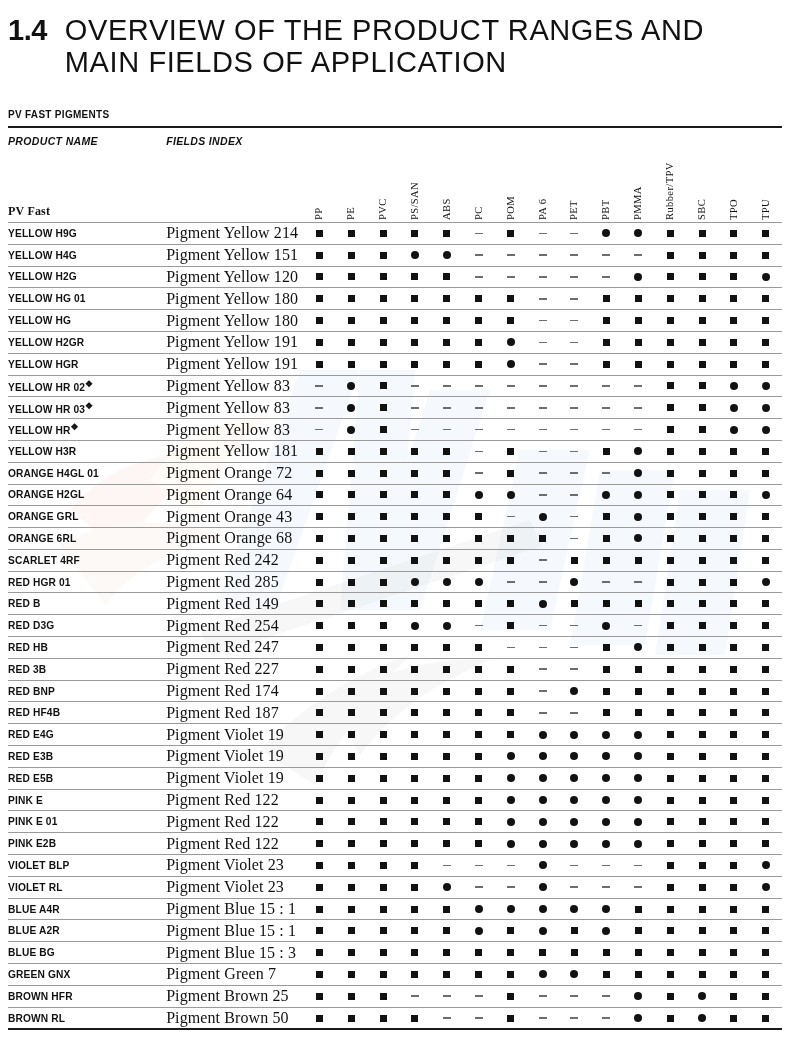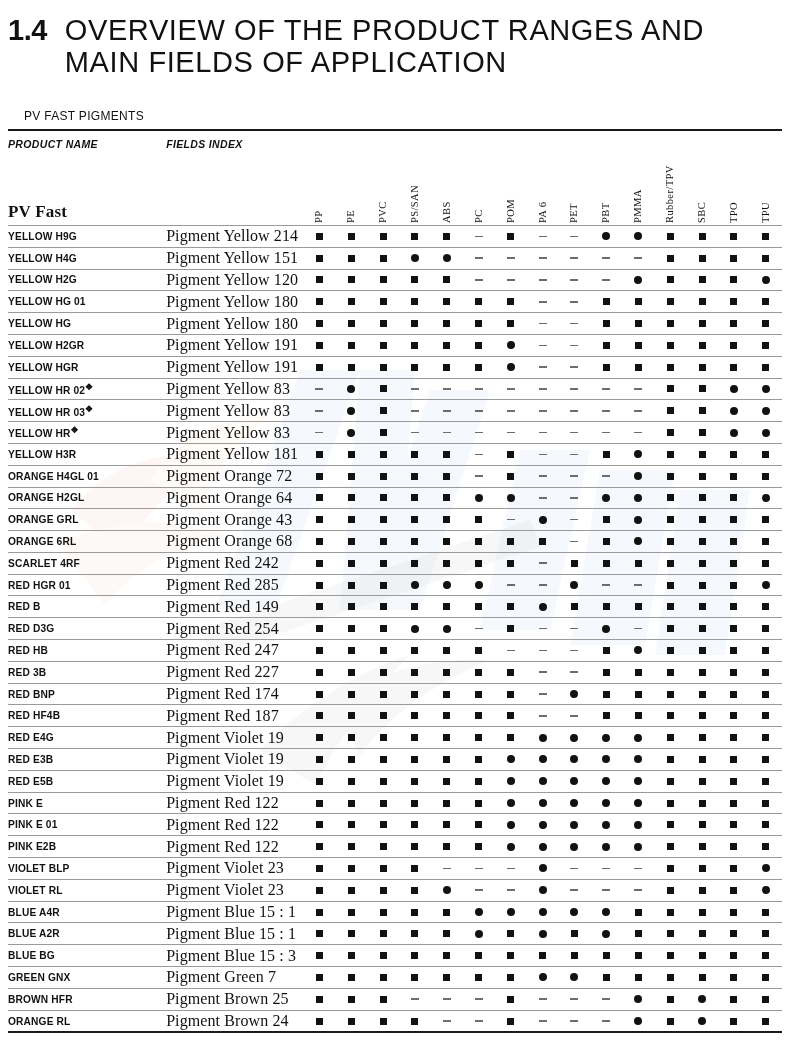--- a/index.html
+++ b/index.html
@@ -51,24 +51,24 @@
   .heading-title {
     font-size: 29px;
     font-weight: normal;
     line-height: 1.12;
     letter-spacing: 0.6px;
     max-width: 640px;
   }
 
   
   .section-label {
-    font-size: 12px;
-    font-weight: normal;
+    font-size: 10px;
+    font-weight: bold;
     letter-spacing: 0.3px;
-    margin: 30px 0 6px 16px;
+    margin: 30px 0 6px 0;
   }
 
   
   table.matrix {
     border-collapse: collapse;
     width: 774px;
     table-layout: fixed;
   }
   table.matrix col.c-name   { width: 158px; }
   table.matrix col.c-index  { width: 137px; }
@@ -105,21 +105,21 @@
     padding: 0;
     vertical-align: bottom;
     height: 62px;
     border-bottom: 1px solid #9a9a9a;
   }
   tr.rot-head th.blank {
     border-bottom: 1px solid #9a9a9a;
   }
   tr.rot-head th.sub {
     font-family: "Liberation Serif", serif;
-    font-size: 17px;
+    font-size: 12px;
     font-weight: bold;
     text-align: left;
     letter-spacing: 0.2px;
     padding-bottom: 3px;
     vertical-align: bottom;
   }
   .rot {
     display: block;
     writing-mode: vertical-rl;
     transform: rotate(180deg);
@@ -976,22 +976,22 @@
           <td class="sym"><span class="gl gl-da"></span></td>
           <td class="sym"><span class="gl gl-da"></span></td>
           <td class="sym"><span class="gl gl-da"></span></td>
           <td class="sym"><span class="gl gl-ci"></span></td>
           <td class="sym"><span class="gl gl-sq"></span></td>
           <td class="sym"><span class="gl gl-ci"></span></td>
           <td class="sym"><span class="gl gl-sq"></span></td>
           <td class="sym"><span class="gl gl-sq"></span></td>
         </tr>
         <tr class="datarow">
-          <td class="name">ORANGE RL</td>
-          <td class="index">Pigment Brown 24</td>
+          <td class="name">BROWN RL</td>
+          <td class="index">Pigment Brown 50</td>
           <td class="sym"><span class="gl gl-sq"></span></td>
           <td class="sym"><span class="gl gl-sq"></span></td>
           <td class="sym"><span class="gl gl-sq"></span></td>
           <td class="sym"><span class="gl gl-sq"></span></td>
           <td class="sym"><span class="gl gl-da"></span></td>
           <td class="sym"><span class="gl gl-da"></span></td>
           <td class="sym"><span class="gl gl-sq"></span></td>
           <td class="sym"><span class="gl gl-da"></span></td>
           <td class="sym"><span class="gl gl-da"></span></td>
           <td class="sym"><span class="gl gl-da"></span></td>

